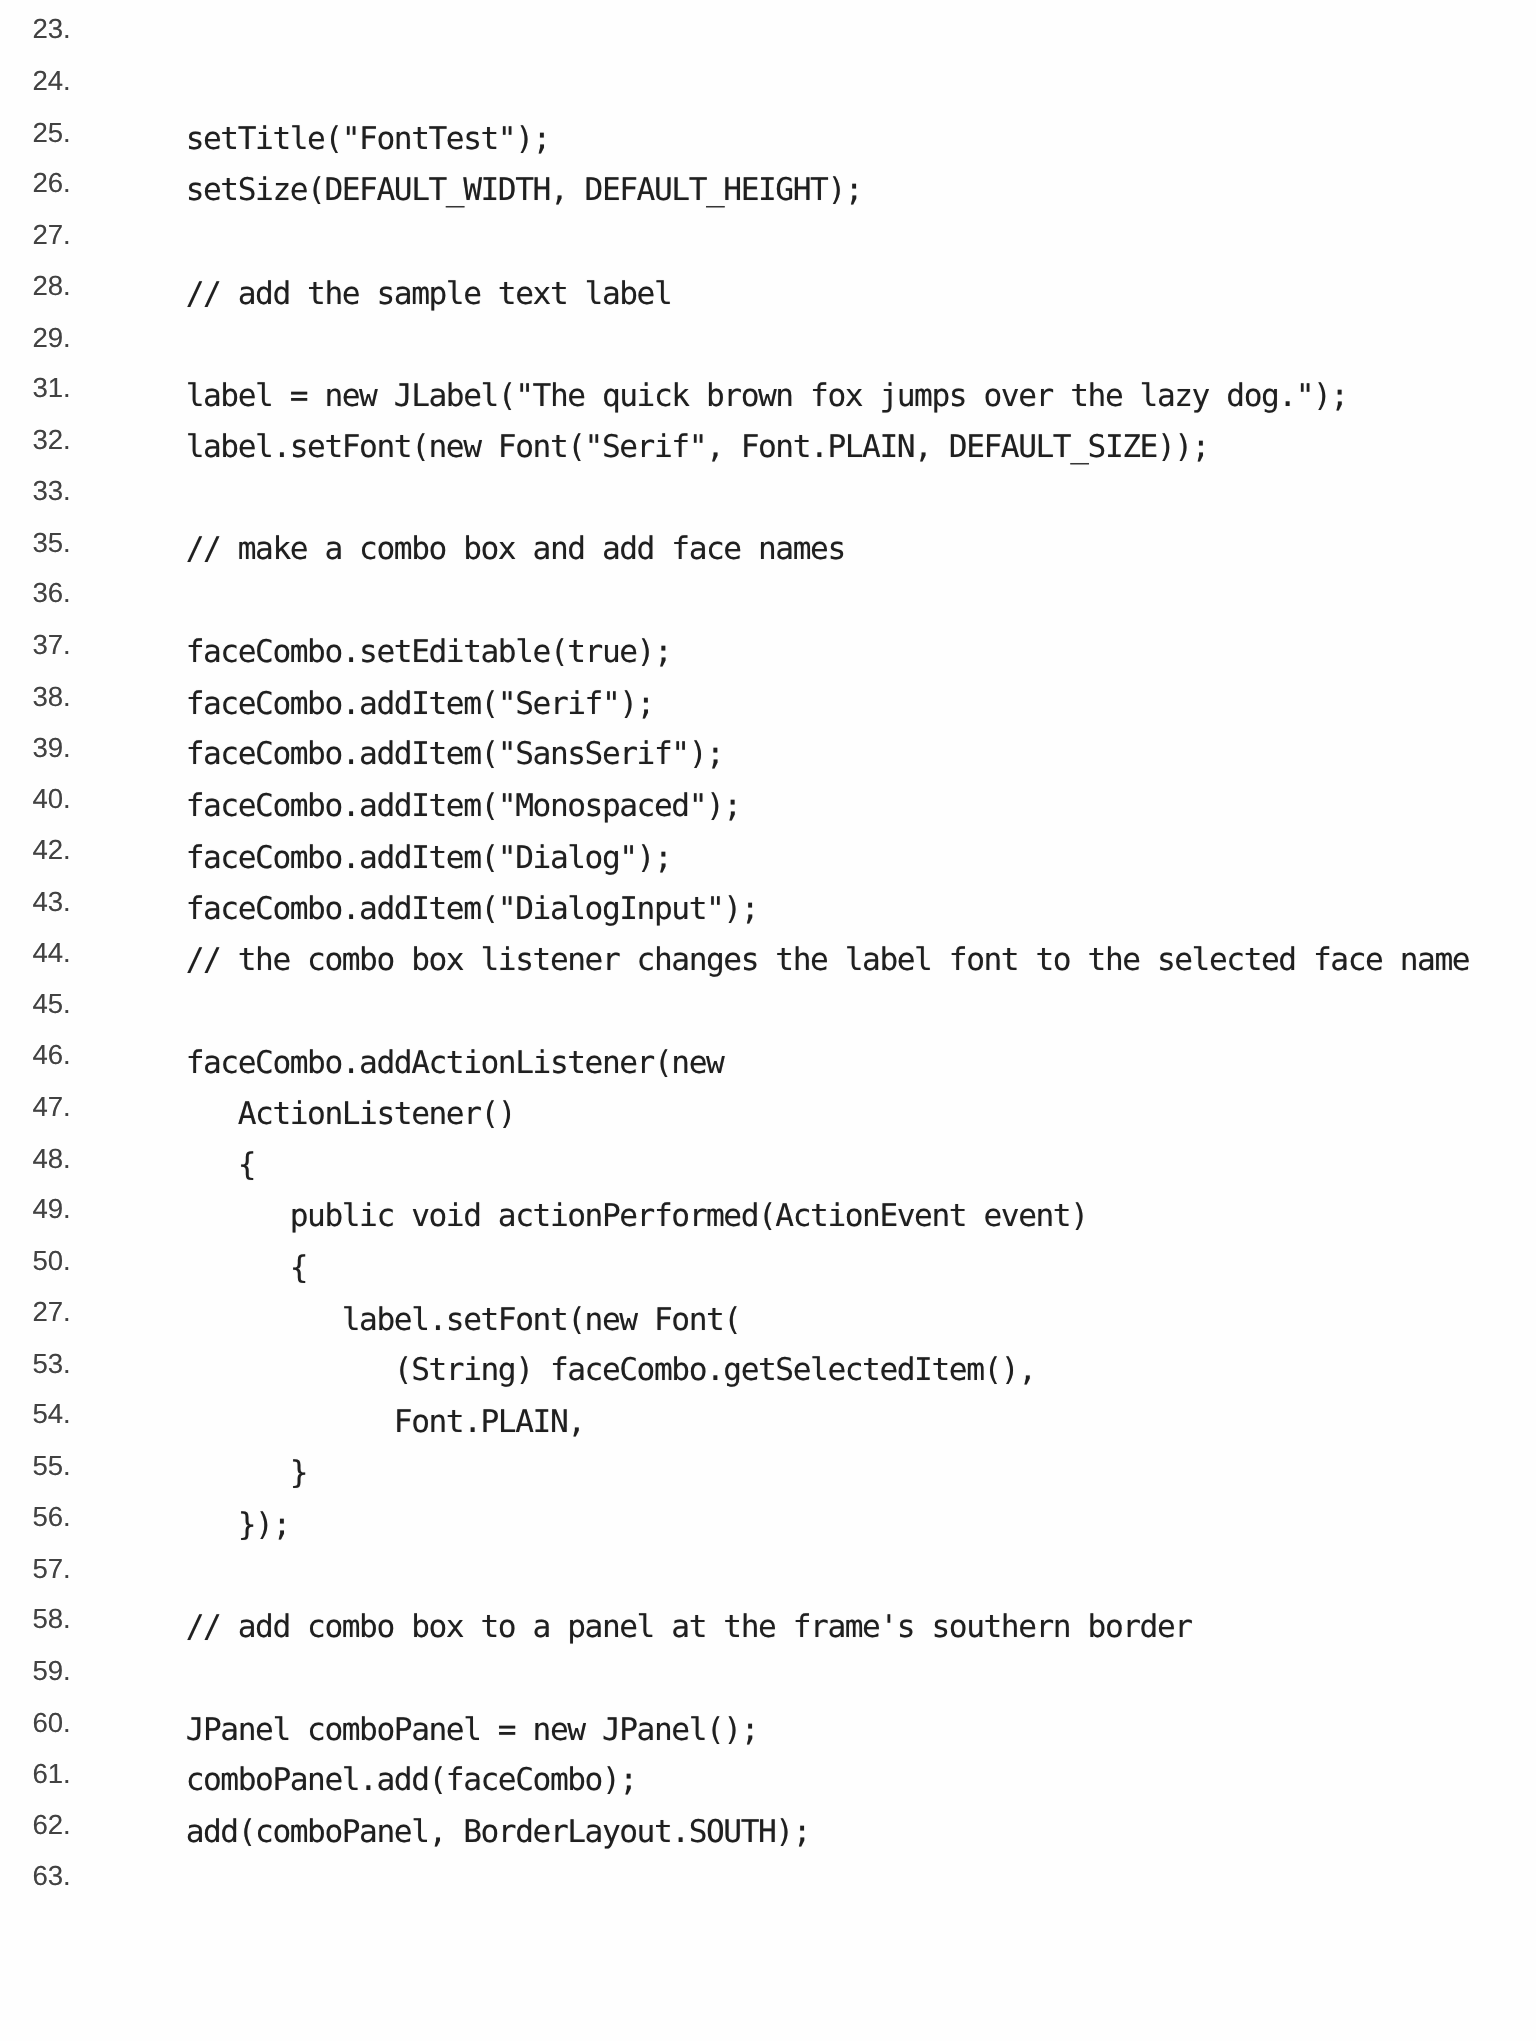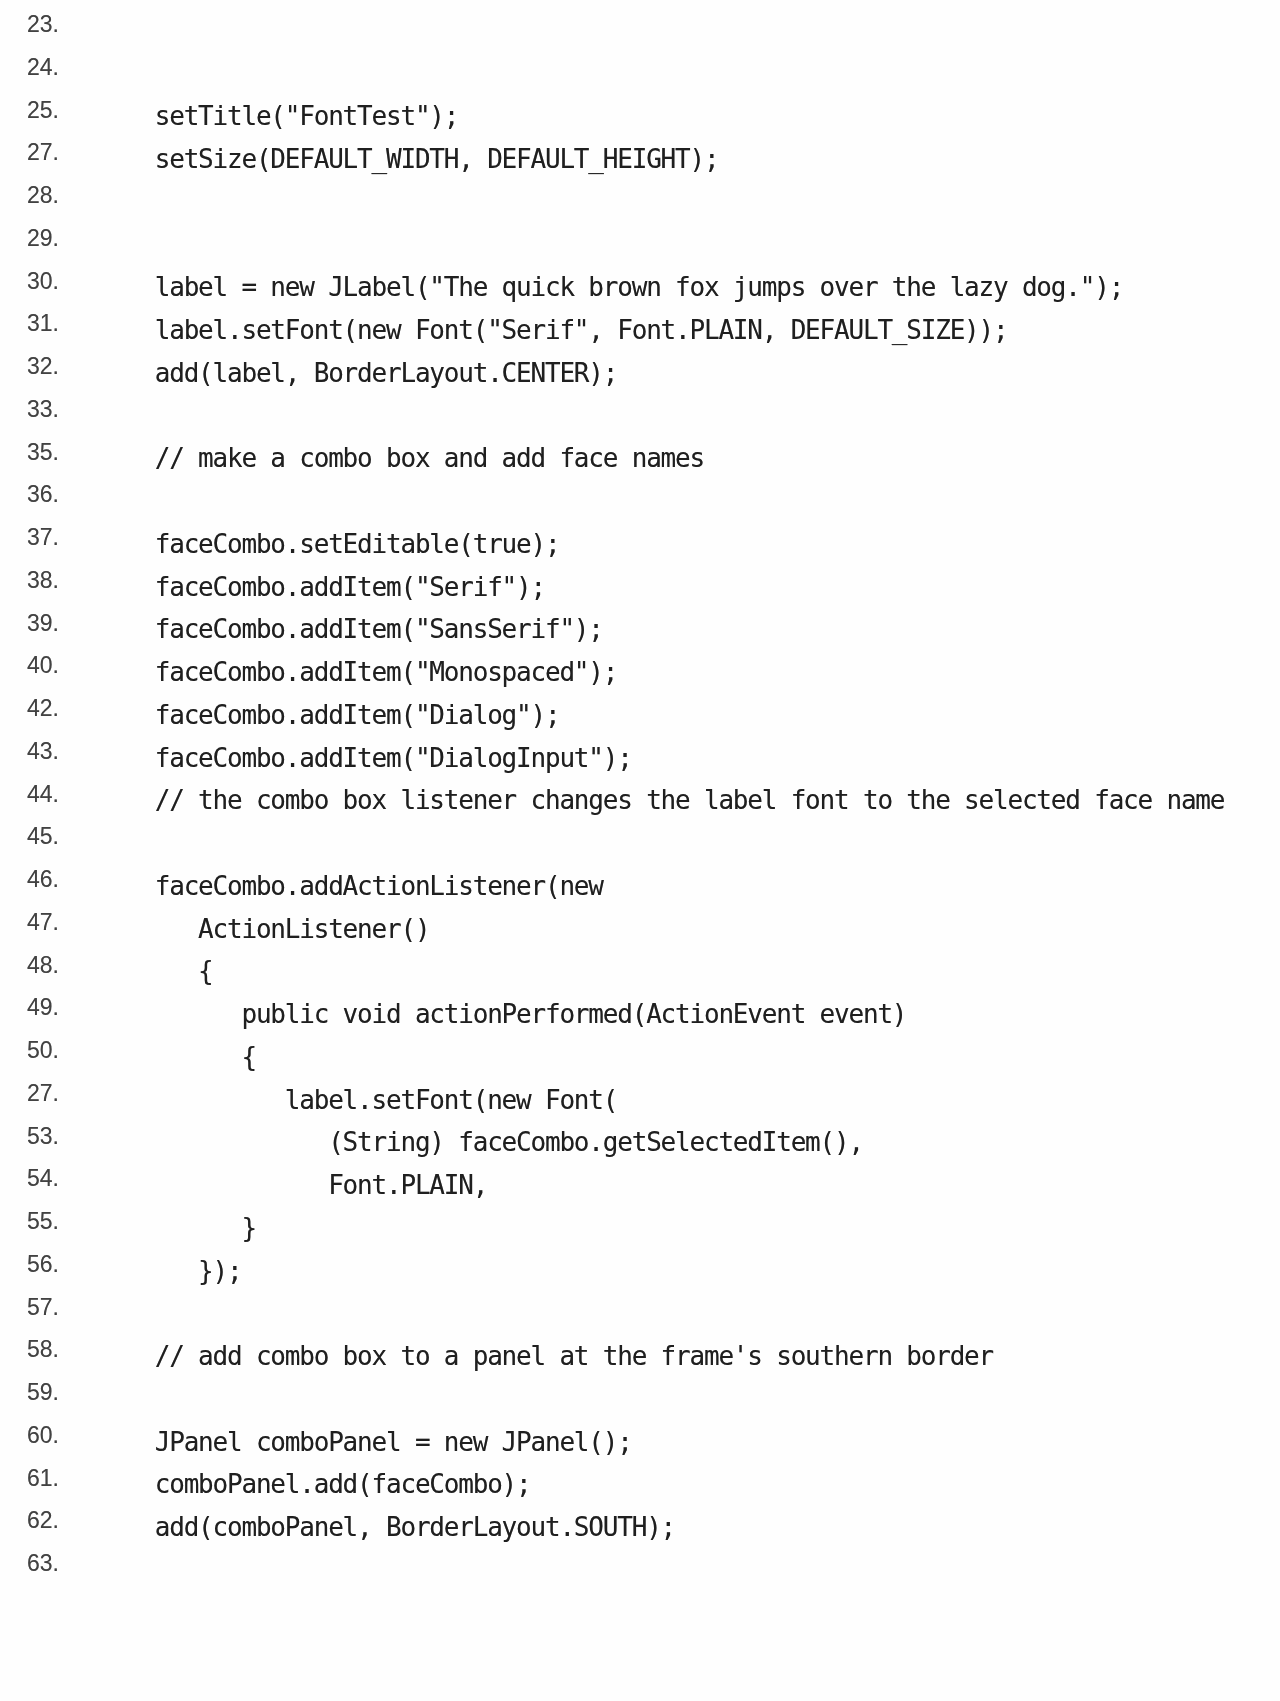--- a/index.html
+++ b/index.html
@@ -68,40 +68,40 @@
   <div class="code-row">
     <span class="lnum">24.</span>
     <span class="code">      setSize(DEFAULT_WIDTH, DEFAULT_HEIGHT);</span>
   </div>
 
   <div class="code-row">
     <span class="lnum">25.</span>
     <span class="code"></span>
   </div>
 
+  <div class="code-row">
+    <span class="lnum">26.</span>
+    <span class="code">      // add the sample text label</span>
+  </div>
 
   <div class="code-row">
     <span class="lnum">27.</span>
     <span class="code"></span>
   </div>
 
   <div class="code-row">
     <span class="lnum">28.</span>
     <span class="code">      label = new JLabel("The quick brown fox jumps over the lazy dog.");</span>
   </div>
 
   <div class="code-row">
     <span class="lnum">29.</span>
     <span class="code">      label.setFont(new Font("Serif", Font.PLAIN, DEFAULT_SIZE));</span>
   </div>
 
-  <div class="code-row">
-    <span class="lnum">30.</span>
-    <span class="code">      add(label, BorderLayout.CENTER);</span>
-  </div>
 
   <div class="code-row">
     <span class="lnum">31.</span>
     <span class="code"></span>
   </div>
 
   <div class="code-row">
     <span class="lnum">32.</span>
     <span class="code">      // make a combo box and add face names</span>
   </div>

